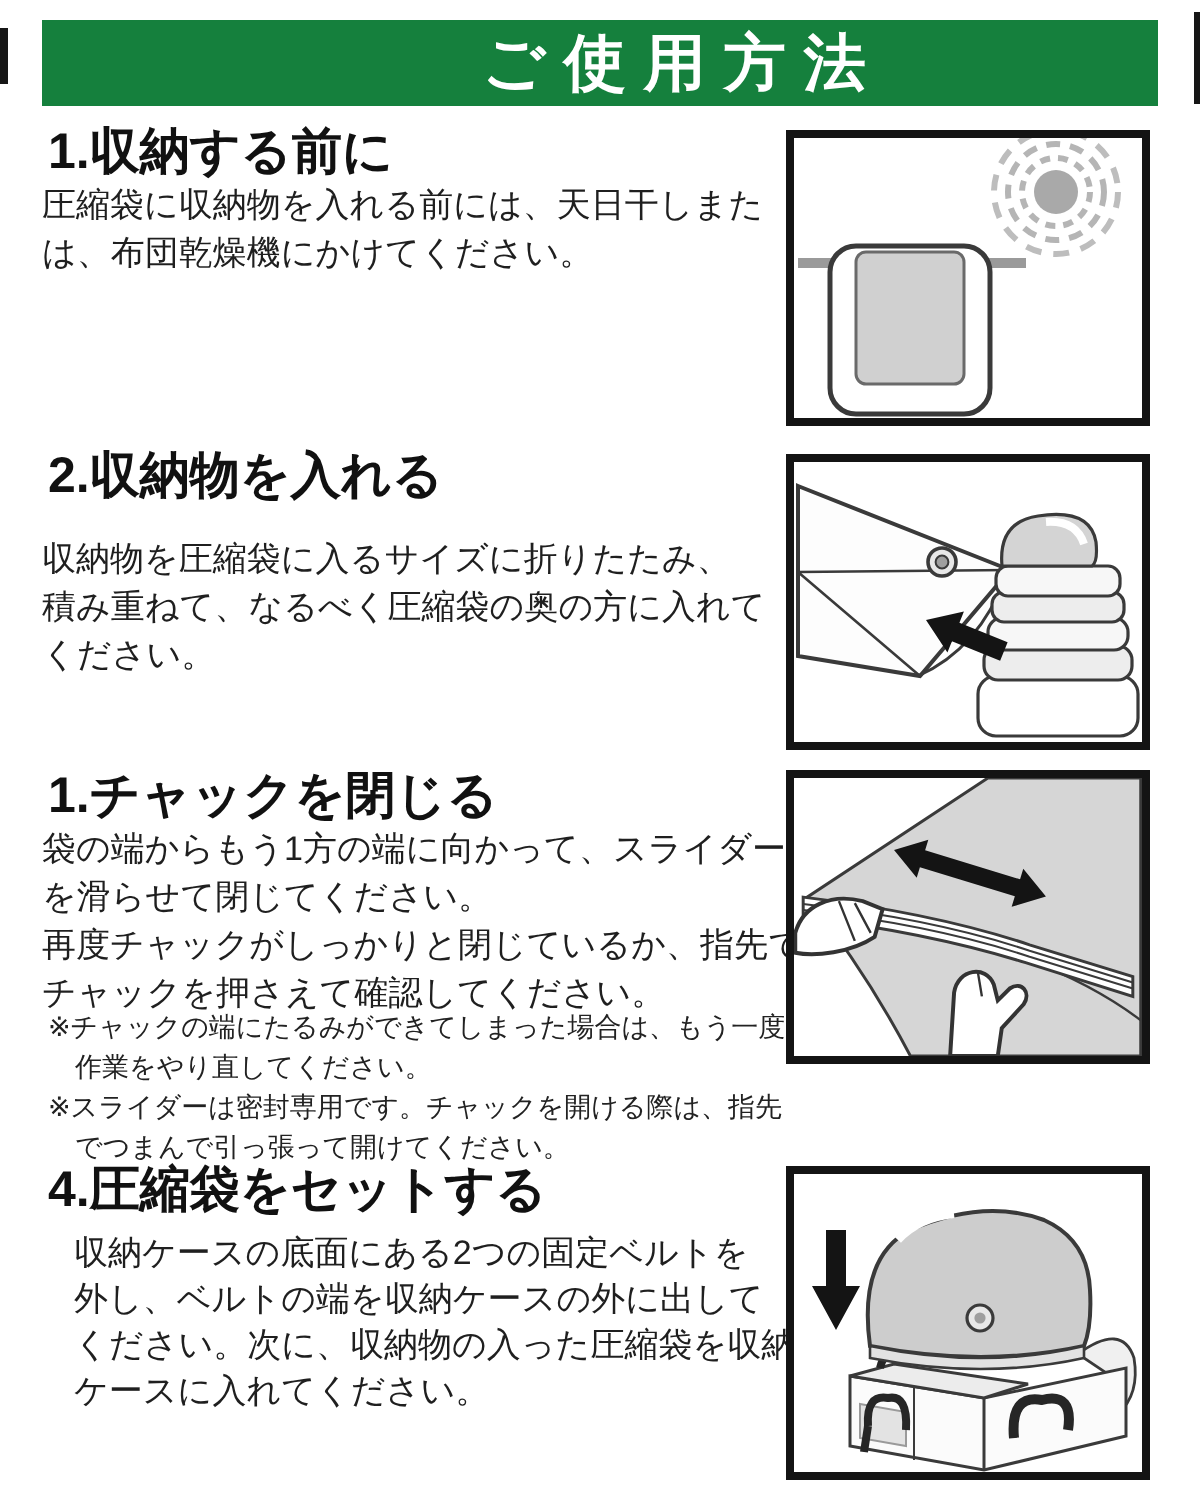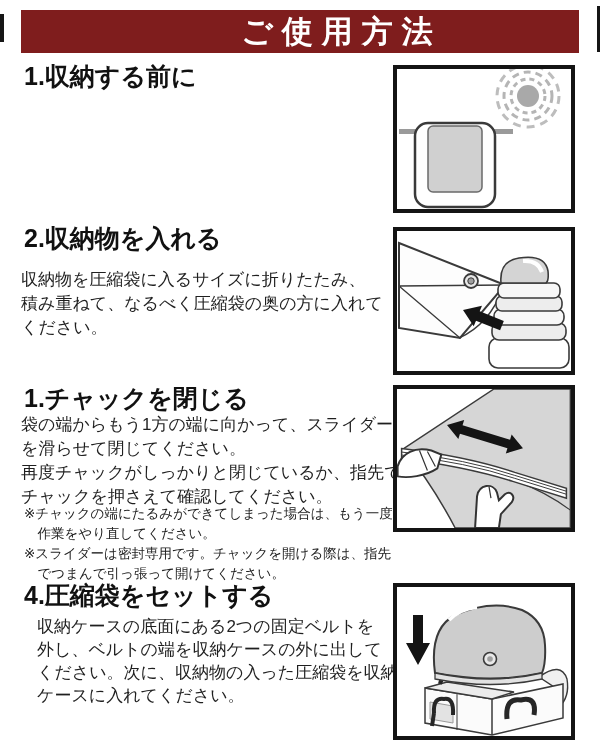--- a/index.html
+++ b/index.html
@@ -3,21 +3,21 @@
 <meta charset="utf-8">
 <style>
   html,body { margin:0; padding:0; background:#fff; }
   .page {
     position:relative; width:600px; height:754px; background:#ffffff;
     font-family:"Liberation Sans","DejaVu Sans",sans-serif; color:#1c1c1c;
     overflow:hidden;
   }
   .title-bar {
     position:absolute; left:21px; top:10px; width:558px; height:43px;
-    background:#7f1d1d; display:flex; align-items:center; justify-content:center;
+    background:#15803d; display:flex; align-items:center; justify-content:center;
   }
   .title-text {
     color:#ffffff; font-size:31px; font-weight:bold; letter-spacing:9px;
     padding-left:83px; white-space:nowrap;
   }
   .sec-heading {
     position:absolute; left:24px; font-size:25px; font-weight:bold;
     color:#111; white-space:nowrap; line-height:28px;
   }
   #h1{top:62px} #h2{top:224px} #h3{top:384px} #h4{top:581px}
@@ -48,20 +48,22 @@
 <div class="page">
 
   <div class="edge-artifact" id="ea-left"></div>
   <div class="edge-artifact" id="ea-right"></div>
 
   <div class="title-bar">
     <span class="title-text">ご使用方法</span>
   </div>
 
   <div class="sec-heading" id="h1">1.収納する前に</div>
+  <div class="sec-body" id="b1">圧縮袋に収納物を入れる前には、天日干しまた
+は、布団乾燥機にかけてください。</div>
   <div class="illu" id="i1">
     <svg viewBox="0 0 174 140">
       <g>
         <circle cx="131" cy="27" r="31" fill="none" stroke="#bdbdbd" stroke-width="3" stroke-dasharray="8 6"></circle>
         <circle cx="131" cy="27" r="24" fill="none" stroke="#b5b5b5" stroke-width="3" stroke-dasharray="7 5"></circle>
         <circle cx="131" cy="27" r="17" fill="none" stroke="#b5b5b5" stroke-width="3" stroke-dasharray="5 4"></circle>
         <circle cx="131" cy="27" r="11" fill="#a9a9a9"></circle>
       </g>
       <rect x="2" y="60" width="114" height="5" fill="#9a9a9a"></rect>
       <rect x="18" y="54" width="80" height="84" rx="13" fill="#ffffff" stroke="#3a3a3a" stroke-width="2.5"></rect>

